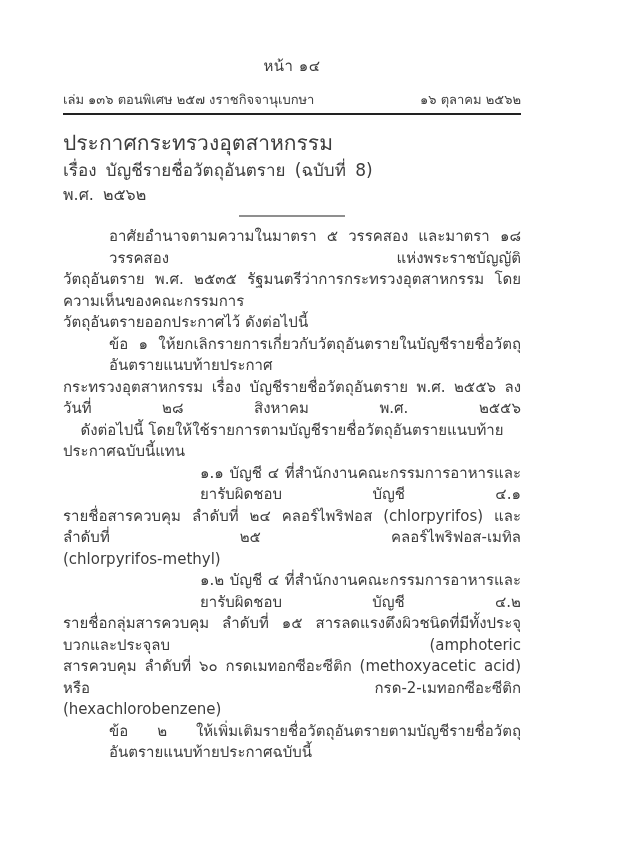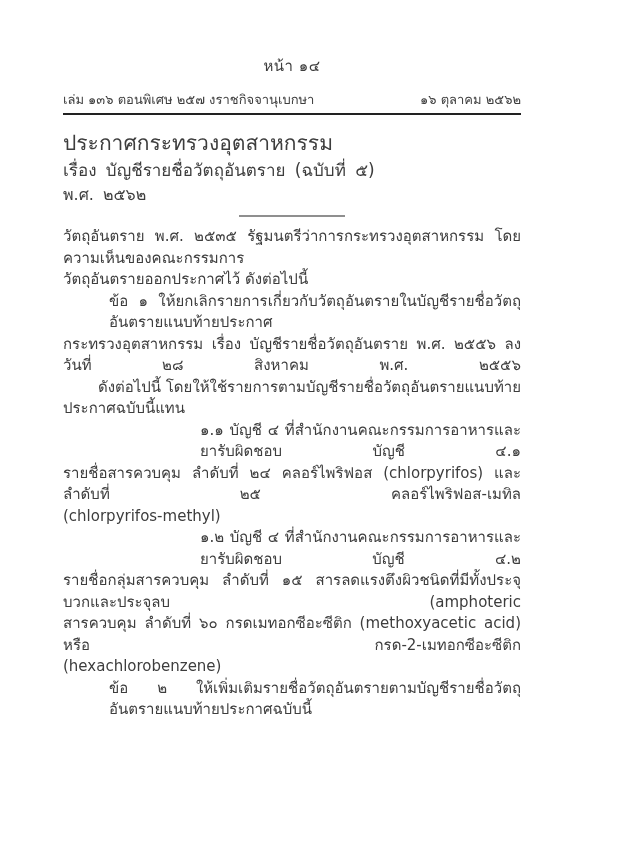--- a/index.html
+++ b/index.html
@@ -61,48 +61,49 @@
     font-size:15px;
     line-height:21.5px;
     text-align:justify;
   }
   .doc-body .line{
     text-align:justify;
     text-align-last:justify;
     min-height:21.5px;
   }
   .doc-body .line.last{
-    text-align:right;
+    text-align:center;
     text-align-last:left;
   }
 </style>
 </head>
 <body>
 
 <div class="page">
 
   <div class="page-no">หน้า ๑๔</div>
 
   <div class="masthead">
     <span class="left">เล่ม ๑๓๖ ตอนพิเศษ ๒๕๗ ง</span>
     <span class="center">ราชกิจจานุเบกษา</span>
     <span class="right">๑๖ ตุลาคม ๒๕๖๒</span>
   </div>
 
   <div class="header-rule"></div>
 
   <div class="title-block">
     <div class="title-main">ประกาศกระทรวงอุตสาหกรรม</div>
-    <div class="title-subject">เรื่อง บัญชีรายชื่อวัตถุอันตราย (ฉบับที่ ๕)</div>
+    <div class="title-subject">เรื่อง บัญชีรายชื่อวัตถุอันตราย (ฉบับที่ 8)</div>
     <div class="title-year">พ.ศ. ๒๕๖๒</div>
     <div class="title-divider"></div>
   </div>
 
   <div class="doc-body">
       <div class="para">
+        <div class="line" style="padding-left: 46px;">อาศัยอำนาจตามความในมาตรา ๕ วรรคสอง และมาตรา ๑๘ วรรคสอง แห่งพระราชบัญญัติ</div>
         <div class="line">วัตถุอันตราย พ.ศ. ๒๕๓๕ รัฐมนตรีว่าการกระทรวงอุตสาหกรรม โดยความเห็นของคณะกรรมการ</div>
         <div class="line last">วัตถุอันตรายออกประกาศไว้ ดังต่อไปนี้</div>
       </div>
       <div class="para">
         <div class="line" style="padding-left: 46px;">ข้อ ๑ ให้ยกเลิกรายการเกี่ยวกับวัตถุอันตรายในบัญชีรายชื่อวัตถุอันตรายแนบท้ายประกาศ</div>
         <div class="line">กระทรวงอุตสาหกรรม เรื่อง บัญชีรายชื่อวัตถุอันตราย พ.ศ. ๒๕๕๖ ลงวันที่ ๒๘ สิงหาคม พ.ศ. ๒๕๕๖</div>
         <div class="line last">ดังต่อไปนี้ โดยให้ใช้รายการตามบัญชีรายชื่อวัตถุอันตรายแนบท้ายประกาศฉบับนี้แทน</div>
       </div>
       <div class="para">
         <div class="line" style="padding-left: 137px;">๑.๑ บัญชี ๔ ที่สำนักงานคณะกรรมการอาหารและยารับผิดชอบ บัญชี ๔.๑</div>

